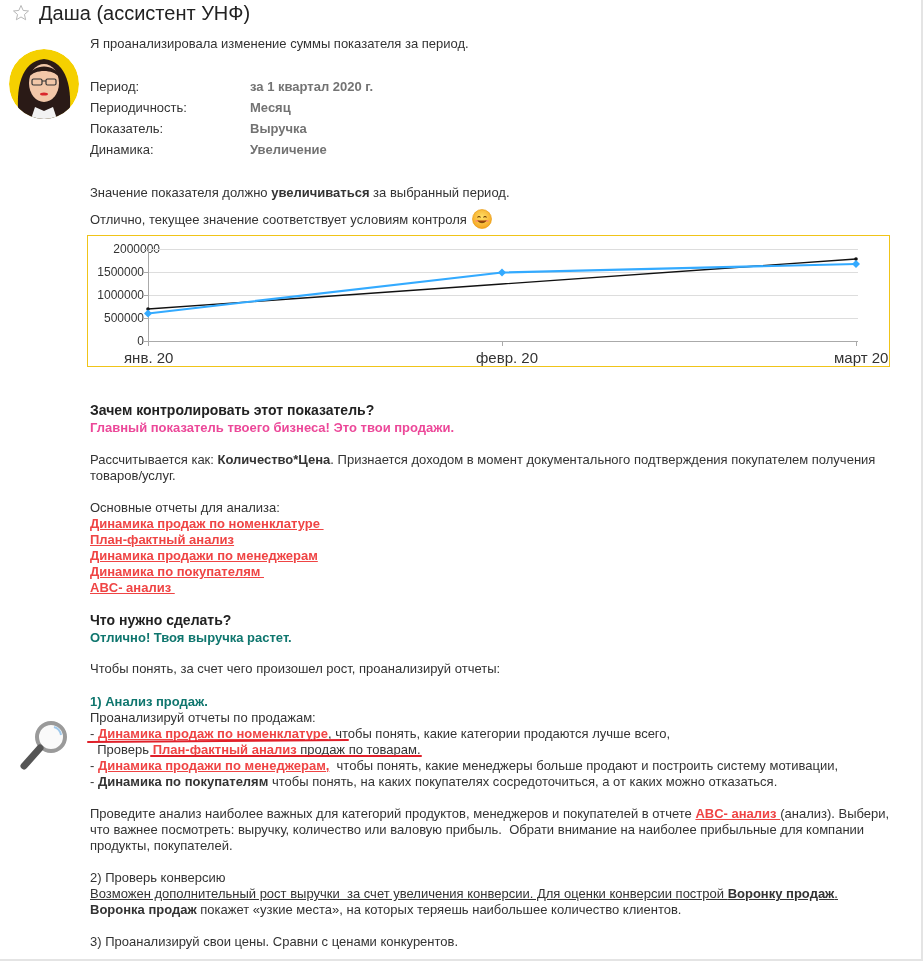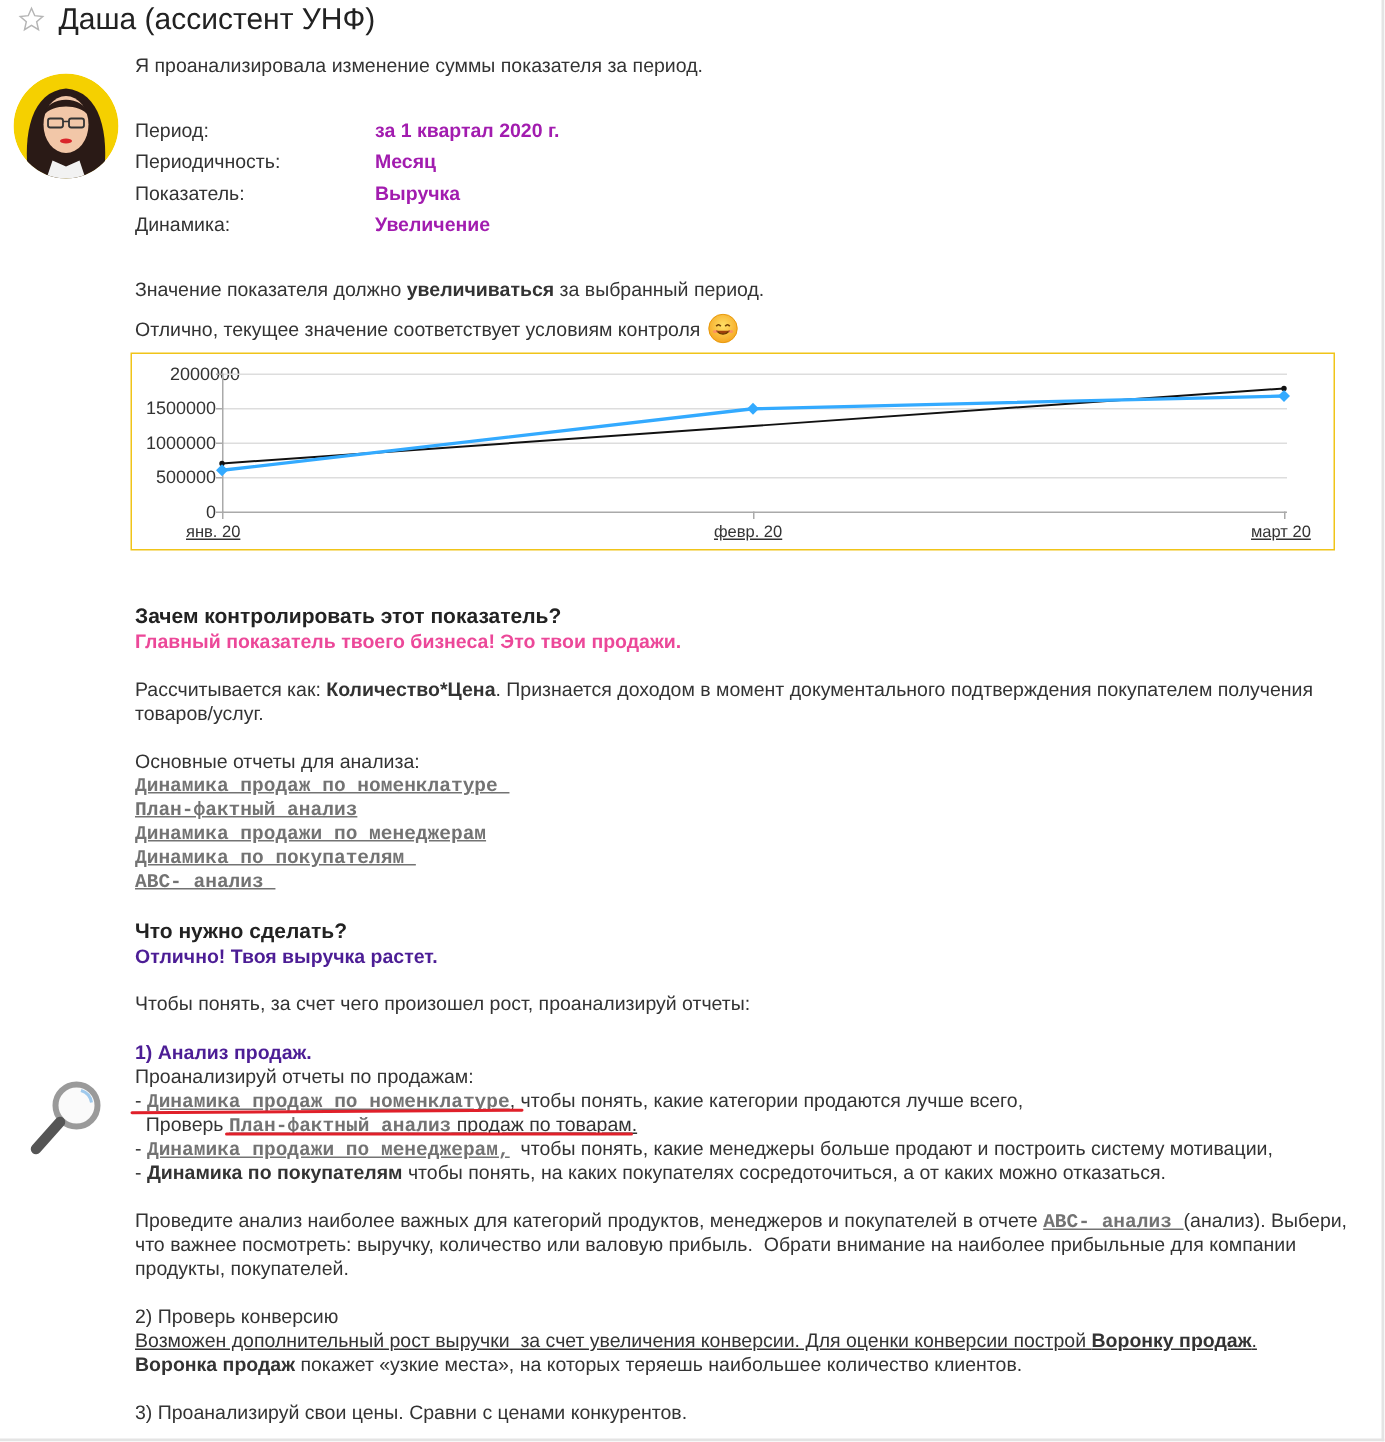--- a/index.html
+++ b/index.html
@@ -17,31 +17,31 @@
     box-sizing: content-box;
   }
   .star { position: absolute; left: 12px; top: 4px; width: 18px; height: 18px; }
   .title { position: absolute; left: 39px; top: 2px; font-size: 20px; color: #222; white-space: nowrap; }
   .avatar { position: absolute; left: 9px; top: 49px; width: 70px; height: 70px; border-radius: 50%; overflow: hidden; }
   .magnifier { position: absolute; left: 18px; top: 716px; width: 56px; height: 56px; }
 
   .content { position: absolute; left: 90px; top: 0; width: 810px; }
   .abs { position: absolute; white-space: nowrap; line-height: 16px; }
   .b { font-weight: bold; }
-  .lnk { font-weight: bold; text-decoration: underline; color: #737373; cursor: pointer; font-family: Liberation Mono, monospace; }
+  .lnk { font-weight: bold; text-decoration: underline; color: #ef4444; cursor: pointer; }
   .blue { color: #ec4899; font-weight: bold; }
-  .green { color: #4c1d95; font-weight: bold; }
+  .green { color: #0f766e; font-weight: bold; }
   .h { font-weight: bold; font-size: 14px; color: #222; }
   .meta-label { left: 0; }
-  .meta-value { left: 160px; font-weight: bold; color: #a21caf; }
+  .meta-value { left: 160px; font-weight: bold; color: #737373; }
 
   .chart-box { position: absolute; left: 87px; top: 235px; width: 803px; height: 132px; border: 1px solid #f0c419; box-sizing: border-box; background: #fff; }
   .chart-box svg { position: absolute; left: 0; top: 0; }
   .ytick { position: absolute; right: 0; font-size: 12px; color: #333; text-align: right; width: 60px; }
-  .xtick { position: absolute; font-size: 11px; color: #333; white-space: nowrap; text-decoration: underline; }
+  .xtick { position: absolute; font-size: 15px; color: #333; white-space: nowrap; }
 
   .redline { position: absolute; height: 2px; background: #e0202a; border-radius: 1px; }
   .smile { position: absolute; width: 20px; height: 20px; }
 </style>
 </head>
 <body>
 
 <div class="frame"></div>
 
 <svg class="star" viewBox="0 0 24 24">

